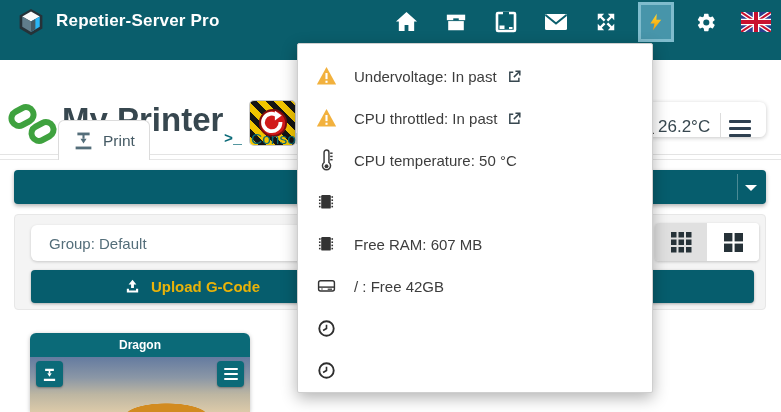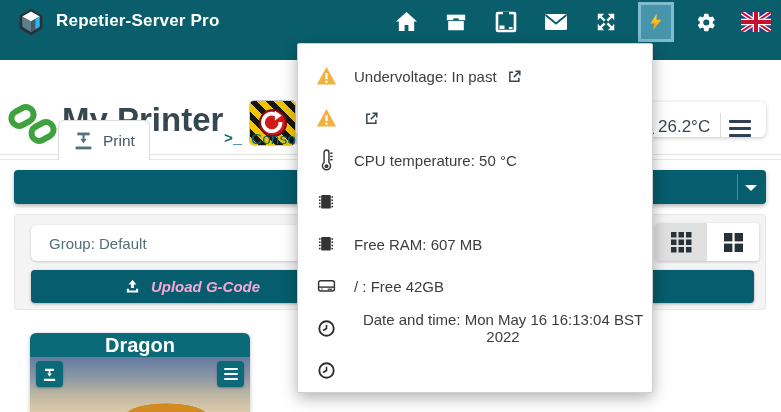--- a/index.html
+++ b/index.html
@@ -58,28 +58,28 @@
             border:1px solid #e7e7e7;border-radius:4px;box-sizing:border-box;}
   .groupselect{position:absolute;left:16px;top:10px;width:612px;height:36px;background:#fff;border-radius:6px;
                box-shadow:0 1px 3px rgba(0,0,0,.18);display:flex;align-items:center;padding-left:18px;
                box-sizing:border-box;font-size:15px;color:#546e7a;cursor:pointer;}
   .gridtoggle{position:absolute;right:6px;top:8px;display:flex;border-radius:4px;overflow:hidden;
               box-shadow:0 1px 3px rgba(0,0,0,.2);}
   .gridbtn{width:52px;height:38px;display:flex;align-items:center;justify-content:center;cursor:pointer;background:#fff;}
   .gridbtn.sel{background:#e0e0e0;}
   .uploadbtn{position:absolute;left:16px;top:55px;width:322px;height:33px;background:#065d6d;border:none;
              border-radius:4px;box-shadow:0 1px 3px rgba(0,0,0,.3);display:flex;align-items:center;justify-content:center;
-             gap:10px;color:#f9a8d4;font-size:15px;font-weight:700;cursor:pointer;font-family:inherit;font-style:italic;}
+             gap:10px;color:#eab308;font-size:15px;font-weight:700;cursor:pointer;font-family:inherit;}
   .rightbtn{position:absolute;left:354px;top:55px;width:385px;height:33px;background:#065d6d;border:none;
             border-radius:4px;box-shadow:0 1px 3px rgba(0,0,0,.3);cursor:pointer;}
 
   
   .printercard{position:absolute;left:30px;top:333px;width:220px;height:79px;border-radius:6px 6px 0 0;overflow:hidden;
                box-shadow:0 1px 4px rgba(0,0,0,.25);}
-  .printercard .phead{height:24px;background:#0b6a78;color:#fff;font-size:20px;font-weight:700;
+  .printercard .phead{height:24px;background:#0b6a78;color:#fff;font-size:12px;font-weight:700;
                       display:flex;align-items:center;justify-content:center;}
   .printercard .pimg{position:relative;height:55px;
       background:
         radial-gradient(ellipse 70px 22px at 62% 108%, #d28b20 0 58%, rgba(210,139,32,0) 60%),
         linear-gradient(180deg,#647ba0 0%,#8b97a6 38%,#bdb6a2 68%,#dccaa9 100%);}
   .ovbtn{position:absolute;top:4px;width:27px;height:26px;background:#0b6a78;border-radius:4px;
          display:flex;align-items:center;justify-content:center;cursor:pointer;box-shadow:0 1px 2px rgba(0,0,0,.3);}
   .ovbtn.left{left:6px;} .ovbtn.right{right:6px;}
   .minburger{width:14px;display:flex;flex-direction:column;gap:2.5px;}
   .minburger i{height:2.5px;background:#fff;border-radius:1px;}
@@ -305,20 +305,21 @@
     </div>
 
     <div class="prow">
       <span class="icell">
           <svg width="21" viewBox="0 0 24 22">
             <path d="M12 1 L23 21 H1 Z" fill="#f2b13d"></path>
             <rect x="10.8" y="8" width="2.4" height="7" fill="#fff"></rect>
             <rect x="10.8" y="16.8" width="2.4" height="2.4" fill="#fff"></rect>
           </svg>
         </span>
+      <span class="ptext">CPU throttled: In past</span>
       <span class="plink">
           <svg width="15" viewBox="0 0 24 24" fill="none" stroke="#37474f" stroke-width="2.4">
             <path d="M10 5 H4.5 V19.5 H19 V14"></path>
             <path d="M13.5 3.5 H20.5 V10.5"></path>
             <path d="M20.5 3.5 L11 13"></path>
           </svg>
         </span>
     </div>
 
     <div class="prow">
@@ -379,21 +380,20 @@
       <span class="ptext">/ : Free 42GB</span>
     </div>
 
     <div class="prow">
       <span class="icell">
           <svg width="17" viewBox="0 0 20 20" fill="none" stroke="#2e2e2e" stroke-width="2.2">
             <circle cx="10" cy="10" r="8.5"></circle>
             <path d="M10 5.5 V10 L6 12.3" stroke-width="1.9"></path>
           </svg>
         </span>
-      <span class="ptext">Date and time: Mon May 16 16:13:04 BST 2022</span>
     </div>
 
     <div class="prow">
       <span class="icell">
           <svg width="17" viewBox="0 0 20 20" fill="none" stroke="#2e2e2e" stroke-width="2.2">
             <circle cx="10" cy="10" r="8.5"></circle>
             <path d="M10 5.5 V10 L6 12.3" stroke-width="1.9"></path>
           </svg>
         </span>
     </div>

